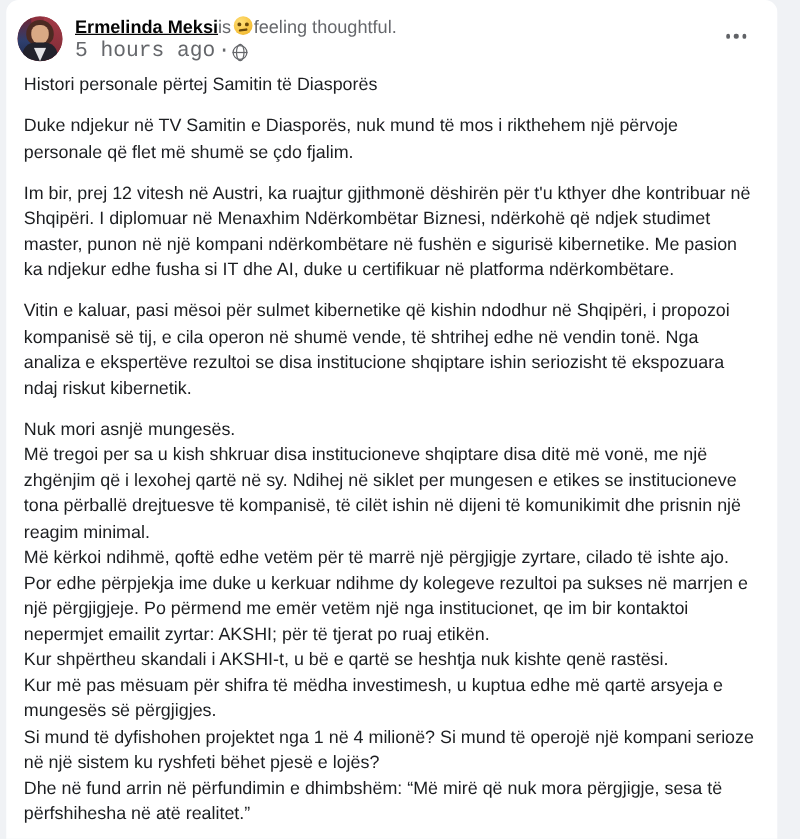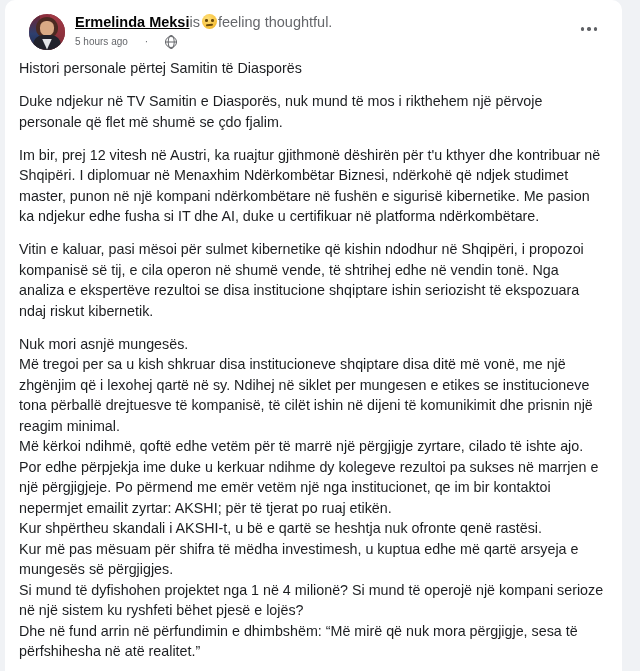--- a/index.html
+++ b/index.html
@@ -20,22 +20,22 @@
     width: 617px;
     height: 671px;
     background: #ffffff;
     border-radius: 10px 10px 0 0;
     overflow: hidden;
   }
 
   
   .post-header {
     display: flex;
-    align-items: center;
-    padding: 12px 10px 0 24px;
+    align-items: flex-start;
+    padding: 12px 10px 0 9px;
     position: relative;
   }
 
   .avatar {
     width: 36px;
     height: 36px;
     border-radius: 50%;
     flex: 0 0 36px;
     overflow: hidden;
     position: relative;
@@ -115,27 +115,28 @@
     position: absolute;
     left: 4px; bottom: 3px;
     width: 7px; height: 2px;
     border-radius: 2px;
     background: #6b4a0a;
     transform: rotate(-7deg);
   }
   .feeling-text { color: #65676b; }
 
   .line-meta {
-    font-size: 10px;
+    font-size: 17px;
     line-height: 17px;
     color: #65676b;
     margin-top: 1px;
     display: flex;
     align-items: center;
-    gap: 17px;
+    gap: 2px;
+    font-family: Liberation Mono, monospace;
   }
   .dot-sep { color: #65676b; }
 
   .globe-icon {
     display: inline-block;
     width: 12px; height: 12px;
     border-radius: 50%;
     border: 1.2px solid #65676b;
     position: relative;
     vertical-align: -2px;
@@ -237,21 +238,21 @@
 
   <div class="post-body" id="post-body">
       <p>Histori personale përtej Samitin të Diasporës</p>
       <p>Duke ndjekur në TV Samitin e Diasporës, nuk mund të mos i rikthehem një përvoje personale që flet më shumë se çdo fjalim.</p>
       <p>Im bir, prej 12 vitesh në Austri, ka ruajtur gjithmonë dëshirën për t'u kthyer dhe kontribuar në Shqipëri. I diplomuar në Menaxhim Ndërkombëtar Biznesi, ndërkohë që ndjek studimet master, punon në një kompani ndërkombëtare në fushën e sigurisë kibernetike. Me pasion ka ndjekur edhe fusha si IT dhe AI, duke u certifikuar në platforma ndërkombëtare.</p>
       <p>Vitin e kaluar, pasi mësoi për sulmet kibernetike që kishin ndodhur në Shqipëri, i propozoi kompanisë së tij, e cila operon në shumë vende, të shtrihej edhe në vendin tonë. Nga analiza e ekspertëve rezultoi se disa institucione shqiptare ishin seriozisht të ekspozuara ndaj riskut kibernetik.</p>
       <p class="tight">Nuk mori asnjë mungesës.</p>
       <p class="tight">Më tregoi per sa u kish  shkruar disa institucioneve shqiptare disa ditë më vonë, me një zhgënjim që i lexohej qartë në sy. Ndihej në siklet per mungesen e etikes se institucioneve tona përballë drejtuesve të kompanisë, të cilët ishin në dijeni të komunikimit dhe prisnin një reagim minimal.</p>
       <p class="tight">Më kërkoi ndihmë, qoftë edhe vetëm për të marrë një përgjigje zyrtare, cilado të ishte ajo.</p>
       <p class="tight">Por edhe përpjekja ime duke u kerkuar ndihme dy kolegeve rezultoi pa sukses në marrjen e një përgjigjeje. Po përmend me emër  vetëm një nga institucionet, qe im bir kontaktoi nepermjet emailit zyrtar: AKSHI; për të tjerat po ruaj etikën.</p>
-      <p class="tight">Kur shpërtheu skandali i AKSHI-t, u bë e qartë se heshtja nuk ofronte qenë rastësi.</p>
+      <p class="tight">Kur shpërtheu skandali i AKSHI-t, u bë e qartë se heshtja nuk kishte qenë rastësi.</p>
       <p class="tight">Kur më pas mësuam për shifra të mëdha investimesh, u kuptua edhe më qartë arsyeja e mungesës së përgjigjes.</p>
       <p class="tight">Si mund të dyfishohen projektet nga 1 në 4 milionë? Si mund të operojë një kompani serioze në një sistem ku ryshfeti bëhet pjesë e lojës?</p>
       <p class="tight">Dhe në fund arrin në përfundimin e dhimbshëm: “Më mirë që nuk mora përgjigje, sesa të përfshihesha në atë realitet.”</p>
     </div>
 
 </div>
 
 <div class="page-gutter"></div>
 
 </body></html>

